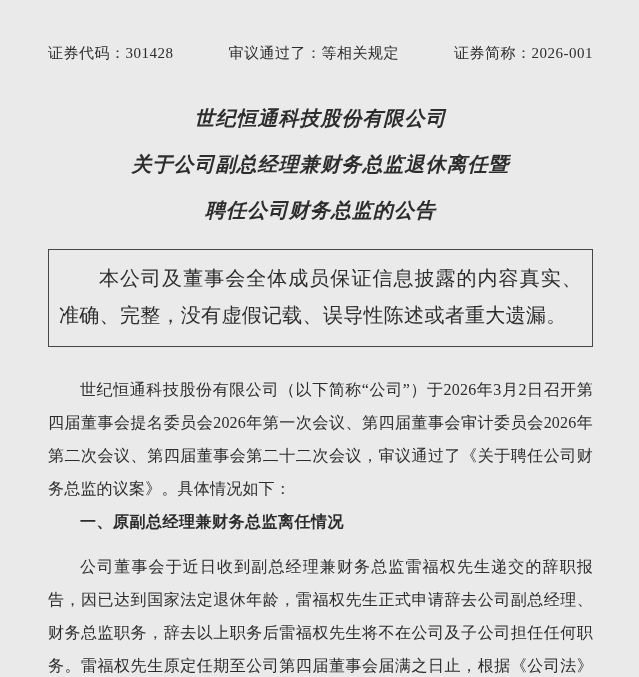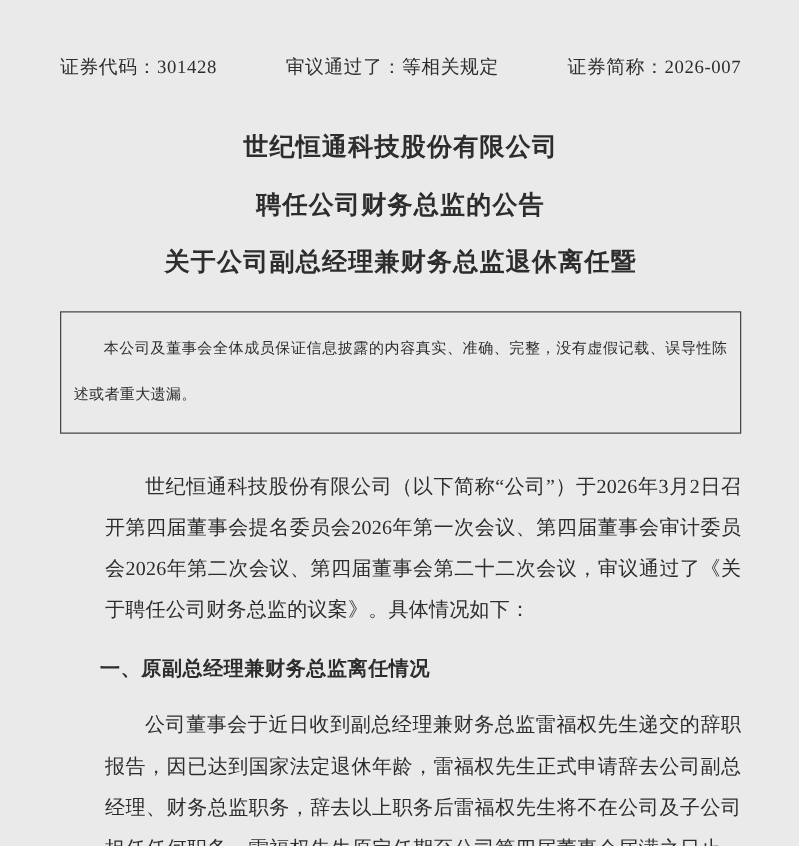--- a/index.html
+++ b/index.html
@@ -26,75 +26,74 @@
     align-items: flex-end;
     padding-top: 44px;
     font-size: 15px;
     letter-spacing: 0.5px;
     white-space: nowrap;
   }
   
   .title-block {
     margin-top: 32px;
     text-align: center;
+    font-style: italic;
   }
   .title-line {
     font-size: 20px;
     font-weight: bold;
     line-height: 46px;
     letter-spacing: 1px;
   }
   
   .disclaimer-box {
     margin-top: 16px;
     border: 1.5px solid #474747;
     padding: 10px 10px 12px 10px;
-    font-size: 12px;
+    font-size: 20px;
     line-height: 37px;
     text-indent: 2em;
     text-align: justify;
     letter-spacing: 0.3px;
   }
   
   .body-text {
     margin-top: 26px;
   }
   .para {
     font-size: 16px;
     line-height: 33px;
     text-indent: 2em;
     text-align: justify;
     letter-spacing: 0.2px;
-    margin-left: 36px;
   }
   .section-heading {
     font-size: 16px;
     font-weight: bold;
     line-height: 33px;
     text-indent: 2em;
-    margin-top: 14px;
     margin-bottom: 12px;
     letter-spacing: 0.5px;
   }
 </style>
 </head>
 <body>
 
 <div class="page">
 
   <div class="doc-header">
     <span class="header-item"><span>证券代码：</span><span>301428</span></span>
     <span class="header-item"><span>审议通过了：</span><span>等相关规定</span></span>
-    <span class="header-item"><span>证券简称：</span><span>2026-007</span></span>
+    <span class="header-item"><span>证券简称：</span><span>2026-001</span></span>
   </div>
 
   <div class="title-block">
     <div class="title-line">世纪恒通科技股份有限公司</div>
+    <div class="title-line">关于公司副总经理兼财务总监退休离任暨</div>
     <div class="title-line">聘任公司财务总监的公告</div>
-    <div class="title-line">关于公司副总经理兼财务总监退休离任暨</div>
   </div>
 
   <div class="disclaimer-box">
     <span>本公司及董事会全体成员保证信息披露的内容真实、准确、完整，没有虚假记载、误导性陈述或者重大遗漏。</span>
   </div>
 
   <div class="body-text">
     <p class="para">世纪恒通科技股份有限公司（以下简称“公司”）于2026年3月2日召开第四届董事会提名委员会2026年第一次会议、第四届董事会审计委员会2026年第二次会议、第四届董事会第二十二次会议，审议通过了《关于聘任公司财务总监的议案》。具体情况如下：</p>
     <h2 class="section-heading">一、原副总经理兼财务总监离任情况</h2>
     <p class="para">公司董事会于近日收到副总经理兼财务总监雷福权先生递交的辞职报告，因已达到国家法定退休年龄，雷福权先生正式申请辞去公司副总经理、财务总监职务，辞去以上职务后雷福权先生将不在公司及子公司担任任何职务。雷福权先生原定任期至公司第四届董事会届满之日止，根据《公司法》《公司章程》等相关规定，雷福权先生的辞职报告自送达董事会之日起生效。</p>

